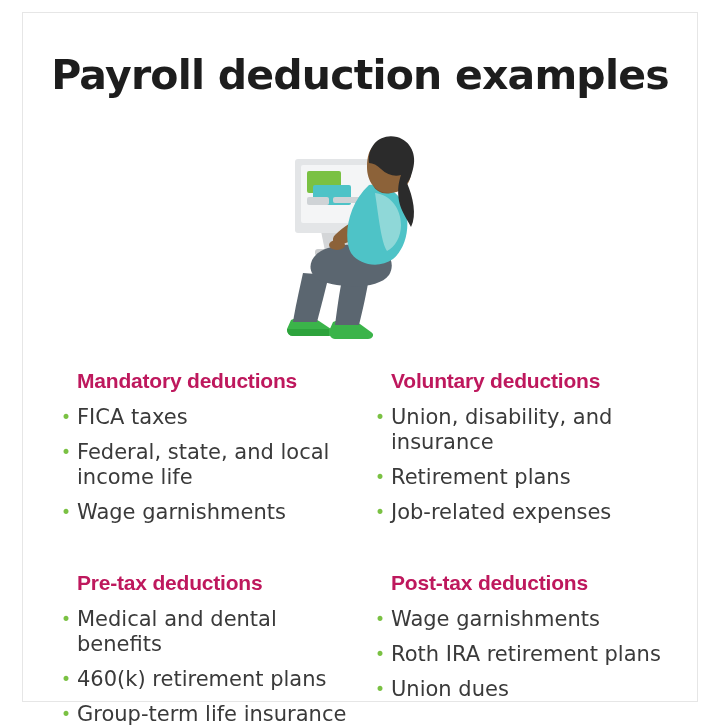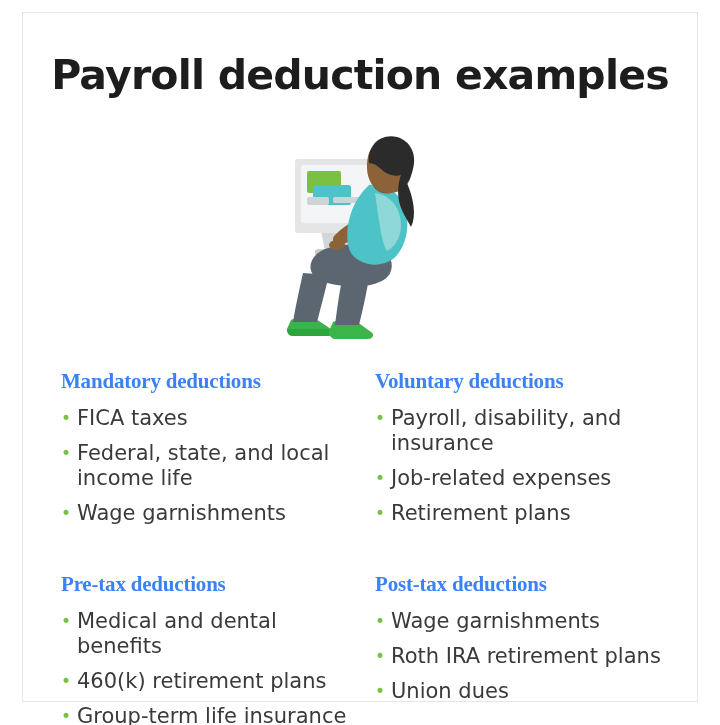--- a/index.html
+++ b/index.html
@@ -66,24 +66,25 @@
     width: 50%;
     box-sizing: border-box;
     padding-right: 14px;
   }
   .col.right { padding-left: 14px; padding-right: 0; }
   .block-gap { height: 36px; width: 100%; }
 
   .sec-title {
     font-size: 21px;
     font-weight: bold;
-    color: #3b82f6;
-    font-family: Liberation Serif, serif;
+    color: #be185d;
+    font-family: Liberation Sans, sans-serif;
     margin-bottom: 12px;
     letter-spacing: -0.2px;
+    margin-left: 16px;
   }
   ul.items {
     list-style: none;
     margin: 0;
     padding: 0;
   }
   ul.items li {
     position: relative;
     padding-left: 16px;
     font-size: 21px;
@@ -156,23 +157,23 @@
         <ul class="items">
           <li>FICA taxes</li>
           <li>Federal, state, and local income life</li>
           <li>Wage garnishments</li>
         </ul>
       </div>
 
       <div class="col right">
         <div class="sec-title">Voluntary deductions</div>
         <ul class="items">
-          <li>Payroll, disability, and insurance</li>
+          <li>Union, disability, and insurance</li>
+          <li>Retirement plans</li>
           <li>Job-related expenses</li>
-          <li>Retirement plans</li>
         </ul>
       </div>
 
       <div class="block-gap"></div>
 
       <div class="col">
         <div class="sec-title">Pre-tax deductions</div>
         <ul class="items">
           <li>Medical and dental benefits</li>
           <li>460(k) retirement plans</li>

